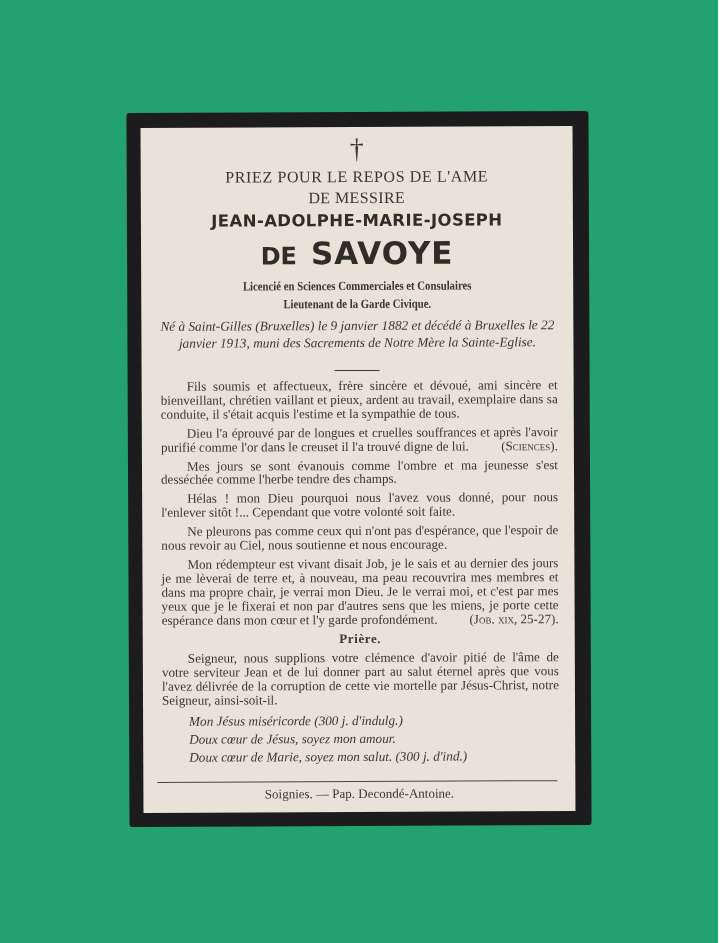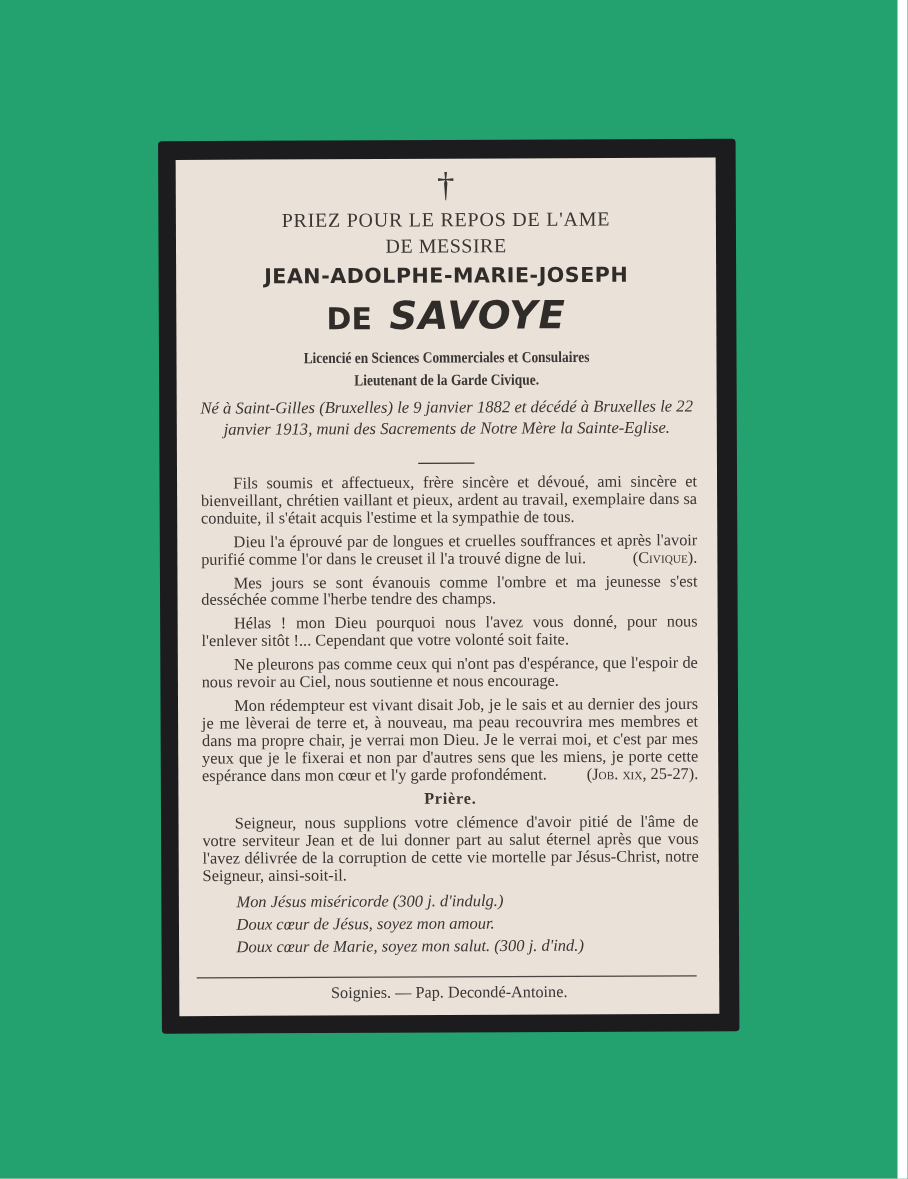--- a/index.html
+++ b/index.html
@@ -22,21 +22,21 @@
     background: #eae1d8;
     color: #3a3633;
   }
   .center { text-align: center; position: absolute; left: 0; right: 0; }
   .cross { top: 8px; font-size: 28px; line-height: 28px; color: #3a3633; }
   .l1 { top: 41px; font-size: 16px; letter-spacing: 0.6px; }
   .l2 { top: 62px; font-size: 16px; letter-spacing: 0.4px; }
   .l3 { top: 84px; font-family: "DejaVu Sans", sans-serif; font-weight: bold; font-size: 16.5px; letter-spacing: 0.4px; color: #2f2c2a; }
   .l4 { top: 108px; font-family: "DejaVu Sans", sans-serif; font-weight: bold; color: #2f2c2a; }
   .l4 .de { font-size: 24px; margin-right: 14px; }
-  .l4 .sv { font-size: 31px; letter-spacing: 1px; font-style: italic; }
+  .l4 .sv { font-size: 31px; letter-spacing: 1px; }
   .title1 { top: 152px; font-size: 12.5px; font-weight: bold; transform: scaleX(0.86); }
   .title2 { top: 170px; font-size: 12.5px; font-weight: bold; transform: scaleX(0.86); }
   .birth {
     position: absolute; top: 190px; left: 12px; right: 12px;
     font-style: italic; font-size: 13.3px; line-height: 17px; text-align: center;
   }
   .rule-short { position: absolute; top: 243px; left: 193px; width: 45px; border-top: 1.5px solid #3a3633; }
   .body {
     position: absolute; top: 252px; left: 19px; right: 16px;
     font-size: 13.1px; line-height: 13.9px; text-align: justify;
@@ -63,21 +63,21 @@
     <div class="center l4">
       <span class="de">DE</span><span class="sv">SAVOYE</span>
     </div>
     <div class="center title1">Licencié en Sciences Commerciales et Consulaires</div>
     <div class="center title2">Lieutenant de la Garde Civique.</div>
     <div class="birth">Né à Saint-Gilles (Bruxelles) le 9 janvier 1882 et décédé à Bruxelles le 22 janvier 1913, muni des Sacrements de Notre Mère la Sainte-Eglise.</div>
     <div class="rule-short"></div>
 
     <div class="body">
       <p><span>Fils soumis et affectueux, frère sincère et dévoué, ami sincère et bienveillant, chrétien vaillant et pieux, ardent au travail, exemplaire dans sa conduite, il s'était acquis l'estime et la sympathie de tous.</span></p>
-      <p><span>Dieu l'a éprouvé par de longues et cruelles souffrances et après l'avoir purifié comme l'or dans le creuset il l'a trouvé digne de lui.</span> <span class="src">(Civique).</span></p>
+      <p><span>Dieu l'a éprouvé par de longues et cruelles souffrances et après l'avoir purifié comme l'or dans le creuset il l'a trouvé digne de lui.</span> <span class="src">(Sciences).</span></p>
       <p><span>Mes jours se sont évanouis comme l'ombre et ma jeunesse s'est desséchée comme l'herbe tendre des champs.</span></p>
       <p><span>Hélas ! mon Dieu pourquoi nous l'avez vous donné, pour nous l'enlever sitôt !... Cependant que votre volonté soit faite.</span></p>
       <p><span>Ne pleurons pas comme ceux qui n'ont pas d'espérance, que l'espoir de nous revoir au Ciel, nous soutienne et nous encourage.</span></p>
       <p><span>Mon rédempteur est vivant disait Job, je le sais et au dernier des jours je me lèverai de terre et, à nouveau, ma peau recouvrira mes membres et dans ma propre chair, je verrai mon Dieu. Je le verrai moi, et c'est par mes yeux que je le fixerai et non par d'autres sens que les miens, je porte cette espérance dans mon cœur et l'y garde profondément.</span> <span class="src">(Job. xix, 25-27).</span></p>
       <div class="priere-h">Prière.</div>
       <p>Seigneur, nous supplions votre clémence d'avoir pitié de l'âme de votre serviteur Jean et de lui donner part au salut éternel après que vous l'avez délivrée de la corruption de cette vie mortelle par Jésus-Christ, notre Seigneur, ainsi-soit-il.</p>
       <div class="invoc">Mon Jésus miséricorde (300 j. d'indulg.)</div>
       <div class="invoc">Doux cœur de Jésus, soyez mon amour.</div>
       <div class="invoc">Doux cœur de Marie, soyez mon salut. (300 j. d'ind.)</div>
     </div>

